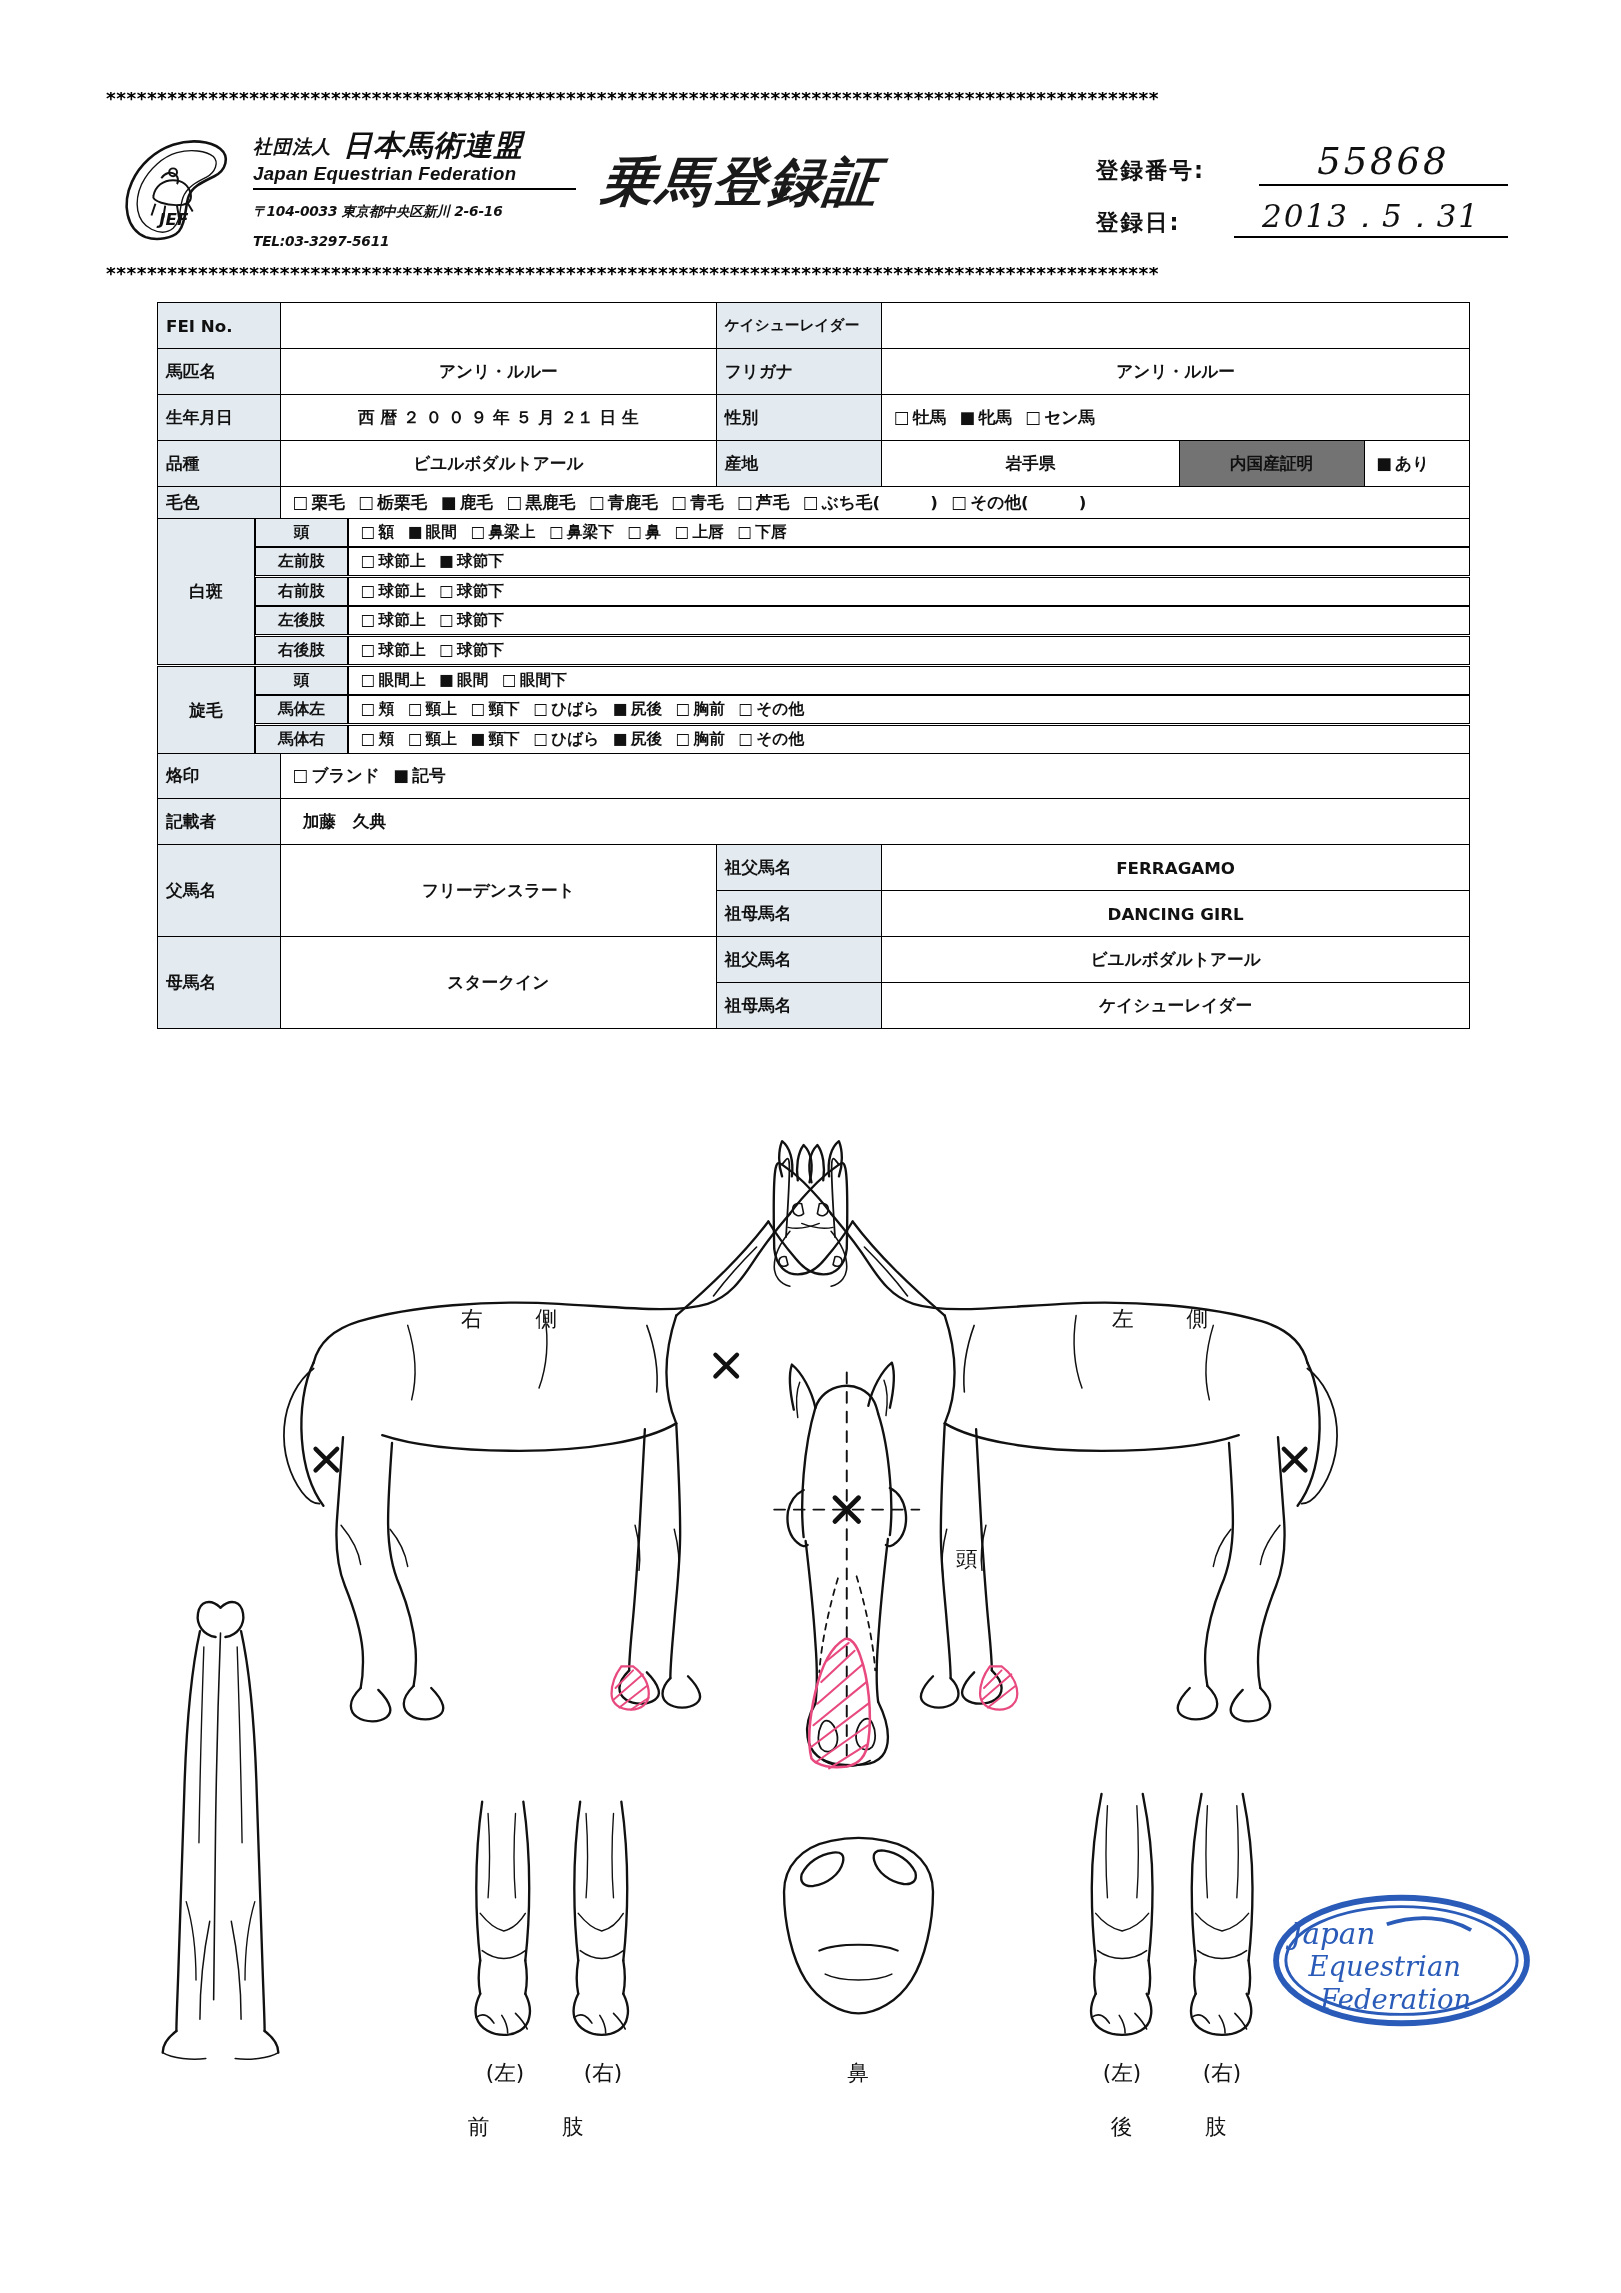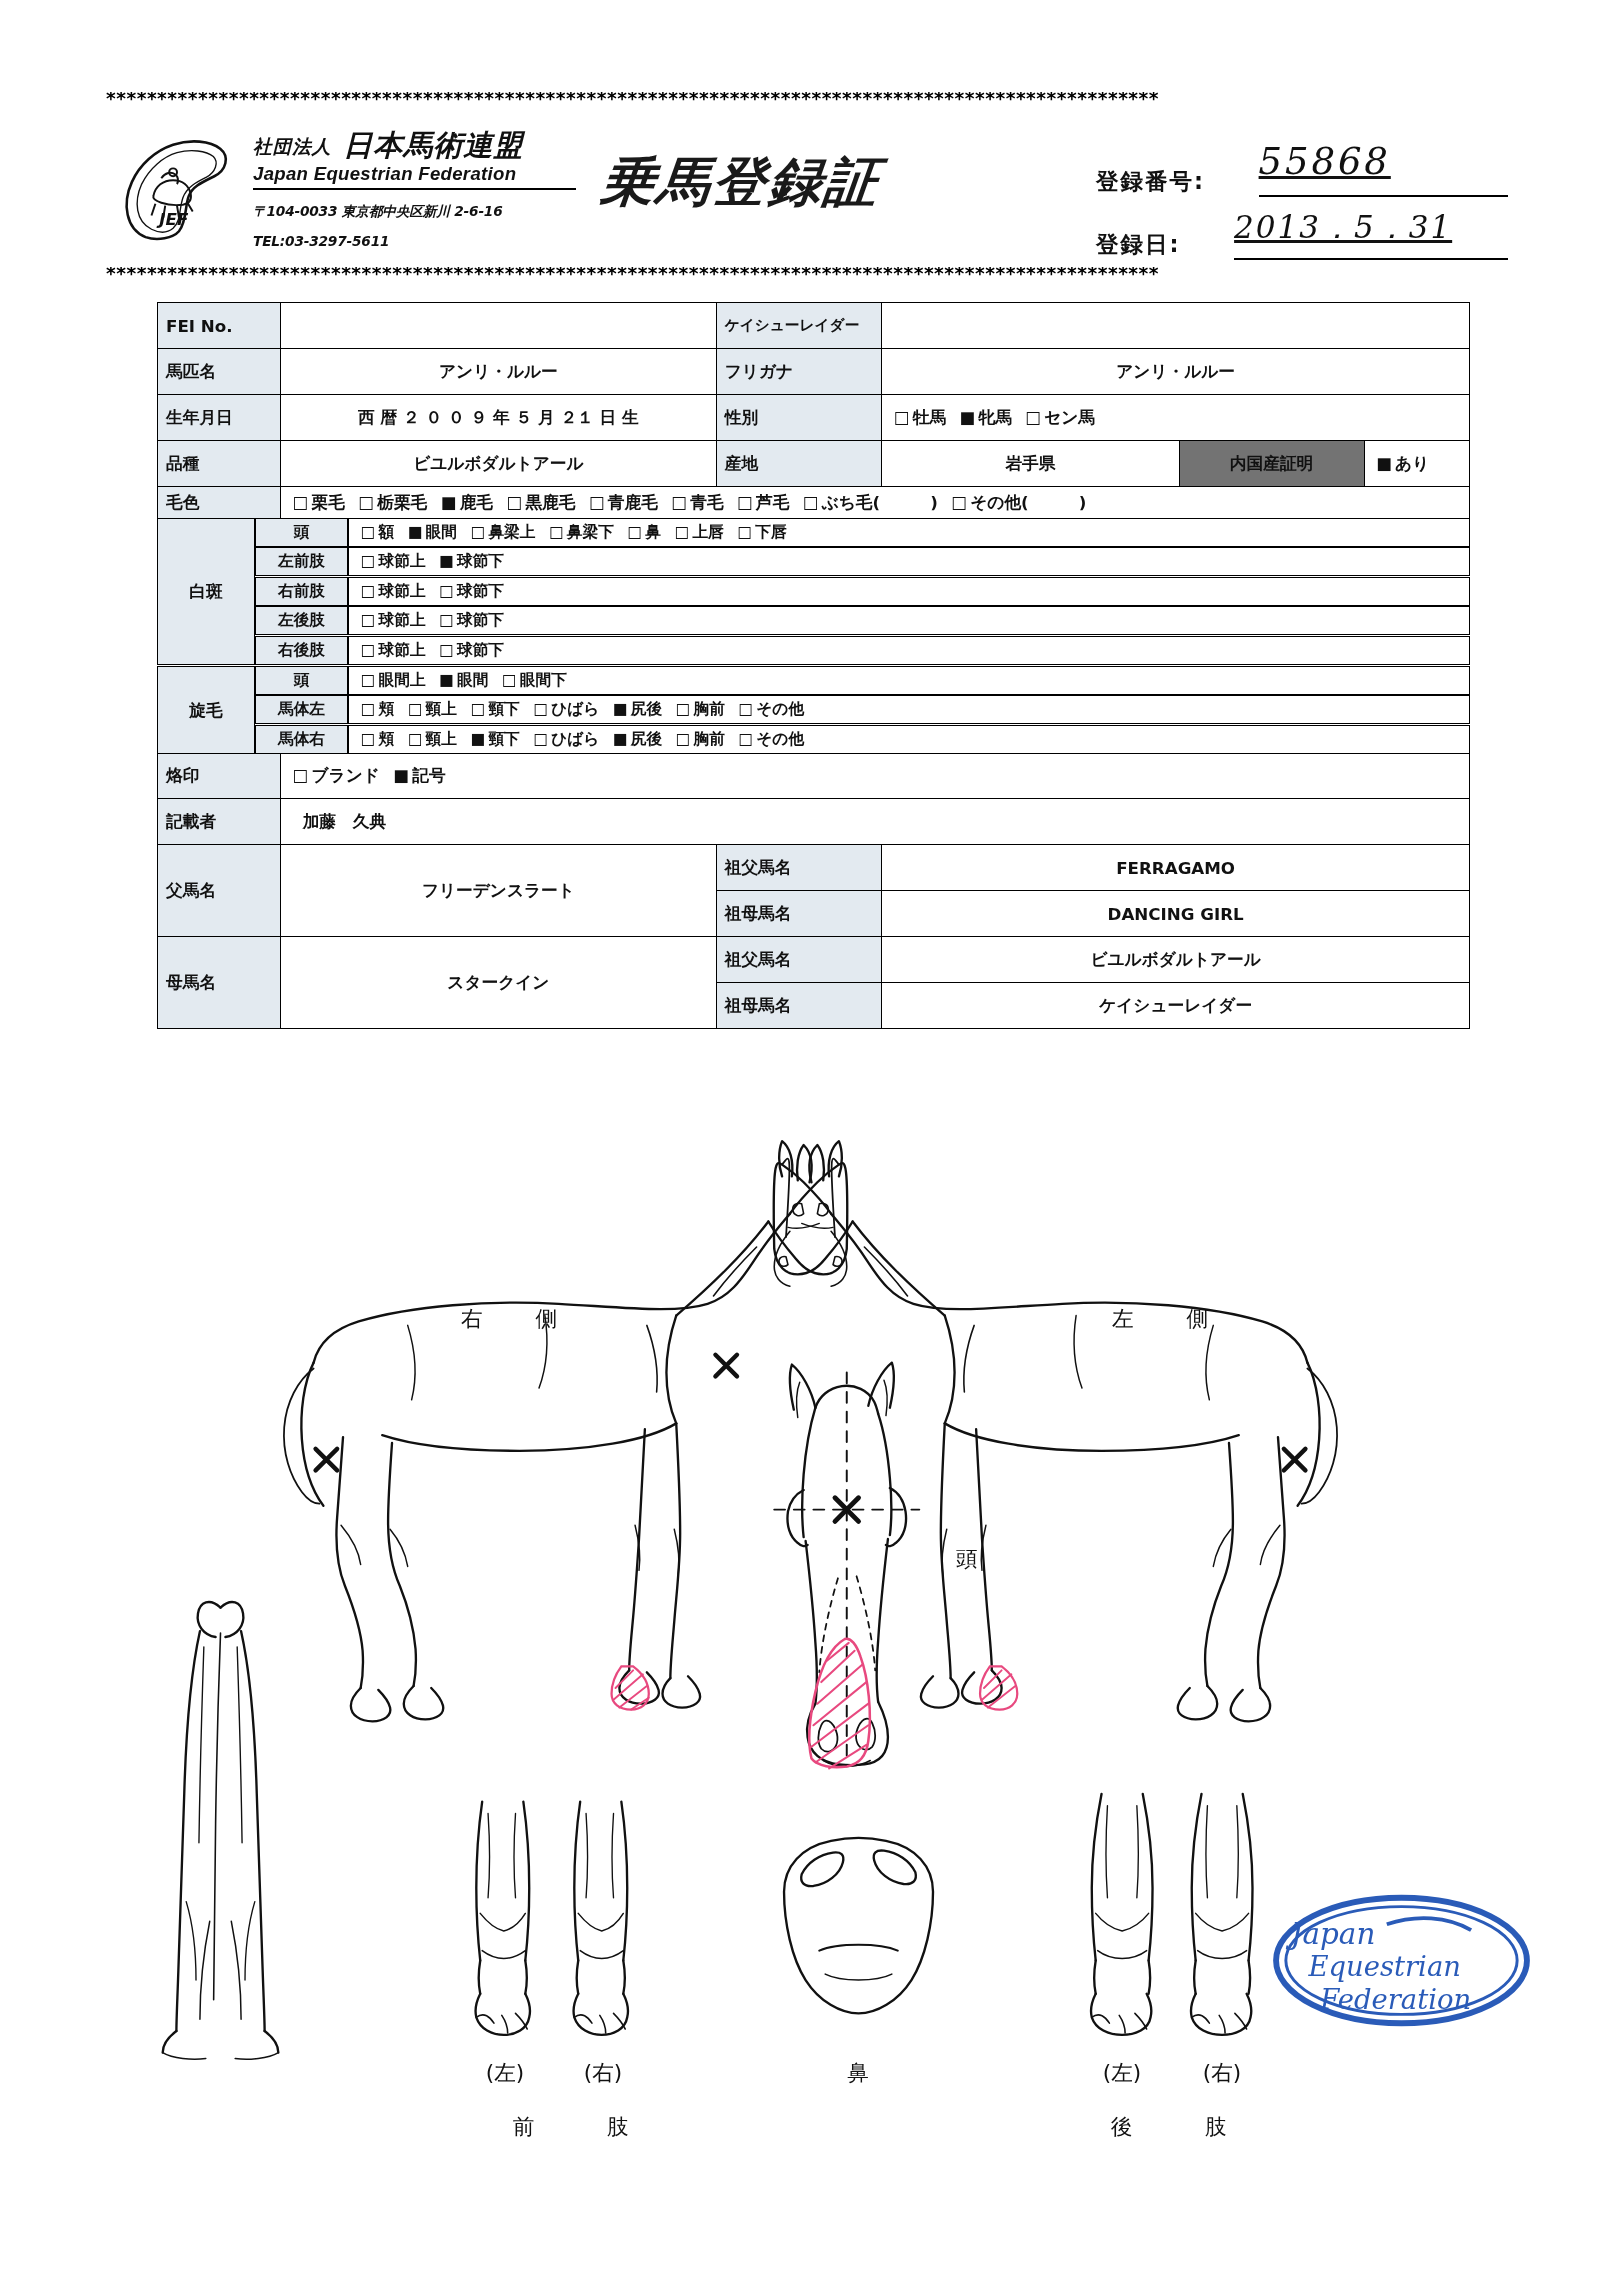--- a/index.html
+++ b/index.html
@@ -61,23 +61,22 @@
 
   .reg-block { position:absolute; left:990px; top:13.7px; width:412px; }
   .reg-row { display:flex; align-items:flex-end; margin-bottom:15.7px;gap:36px; }
   .reg-label {
     font-size:22.5px; font-weight:bold; letter-spacing:2px;
     font-family:"DejaVu Sans", sans-serif; white-space:nowrap;
   }
   .reg-value {
     flex:1; margin-left:17.6px; border-bottom:2.9px solid #000;
     font-size:37px; font-family:"DejaVu Serif", serif; font-style:italic;
-    text-align:left; padding-bottom:15px; line-height:1;
+    text-align:center; padding-bottom:4px; line-height:1;
     letter-spacing:2.9px;
-    text-decoration:underline;
   }
   .reg-value.date { font-size:31px; letter-spacing:2px; }
 
   
   .tbl {
     position:absolute; left:157px; top:302px; width:1313px;
     border-collapse:collapse;
     font-family:"DejaVu Sans", sans-serif;
   }
   .tbl td {
@@ -676,21 +675,21 @@
         <path d="M1004 1722 L1022 1704"></path>
         <path d="M1002 1734 L1032 1708"></path>
         <path d="M1008 1742 L1036 1720"></path>
       </g>
     </g>
   </svg>
 
   <div class="foot-labels">
     <div class="fl" style="left:461px; top:2058px; width:88px">(左)</div>
     <div class="fl" style="left:559px; top:2058px; width:88px">(右)</div>
-    <div class="fl" style="left:463px; top:2112px; width:225px; letter-spacing:9.8px">前　　肢</div>
+    <div class="fl" style="left:418px; top:2112px; width:225px; letter-spacing:9.8px">前　　肢</div>
 
     <div class="fl" style="left:814px; top:2058px; width:88px">鼻</div>
 
     <div class="fl" style="left:1078px; top:2058px; width:88px">(左)</div>
     <div class="fl" style="left:1178px; top:2058px; width:88px">(右)</div>
     <div class="fl" style="left:1061px; top:2112px; width:225px; letter-spacing:9.8px">後　　肢</div>
   </div>
 
   <div class="stamp">
     <svg viewBox="0 0 270 150">

